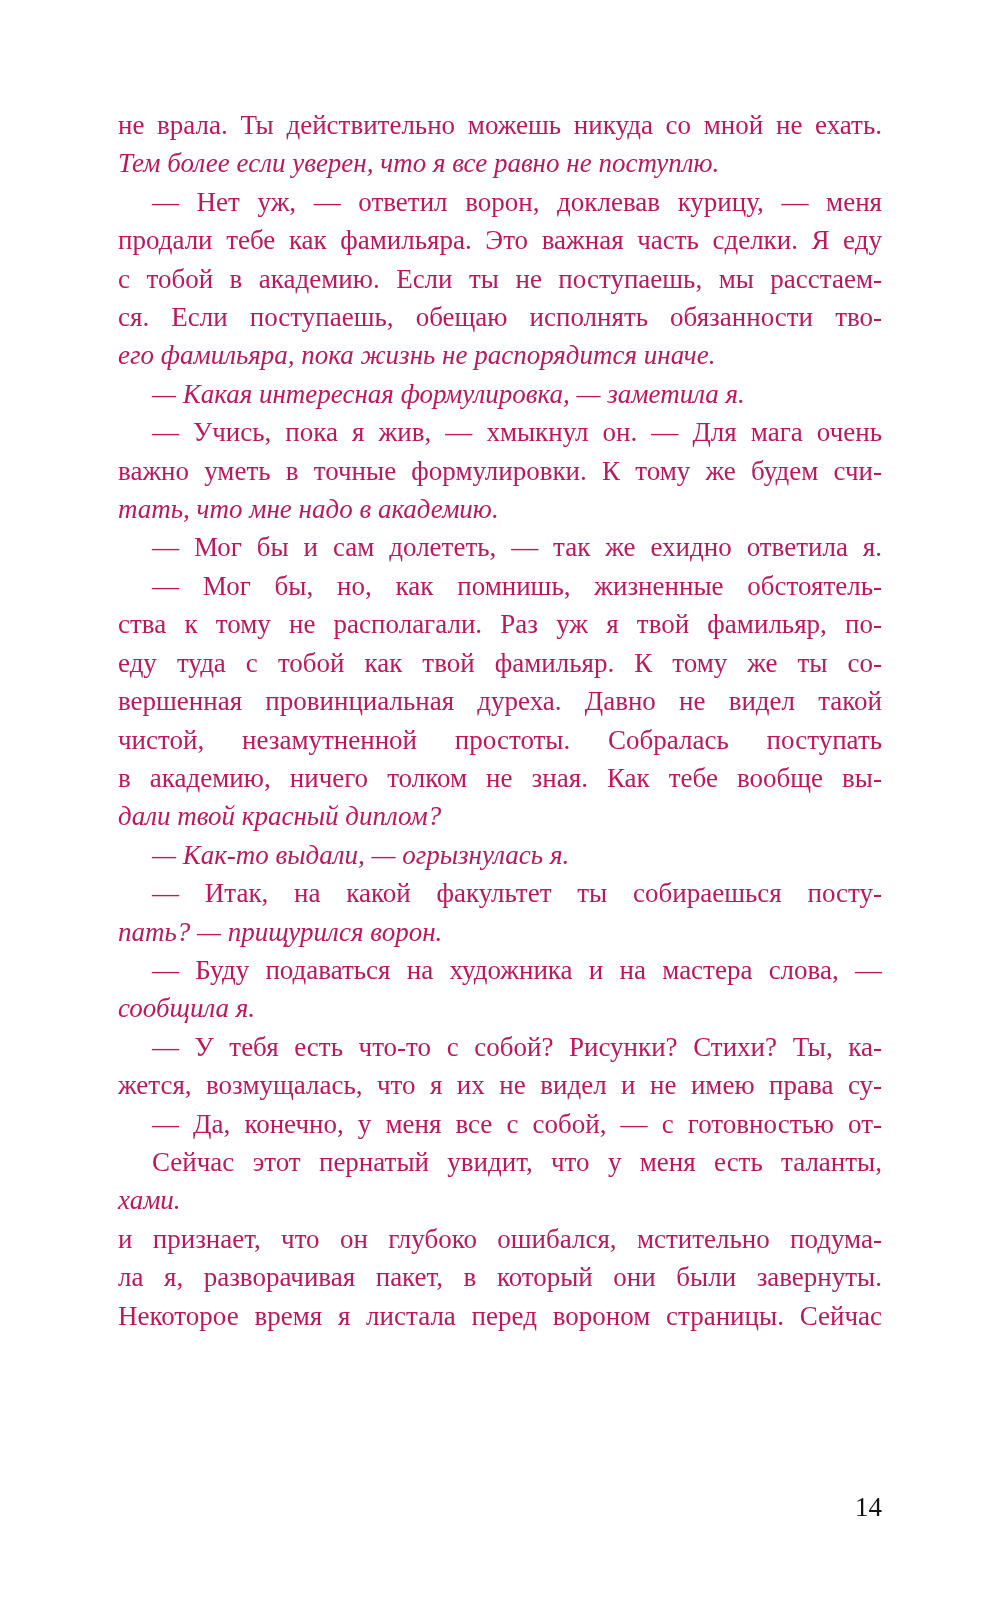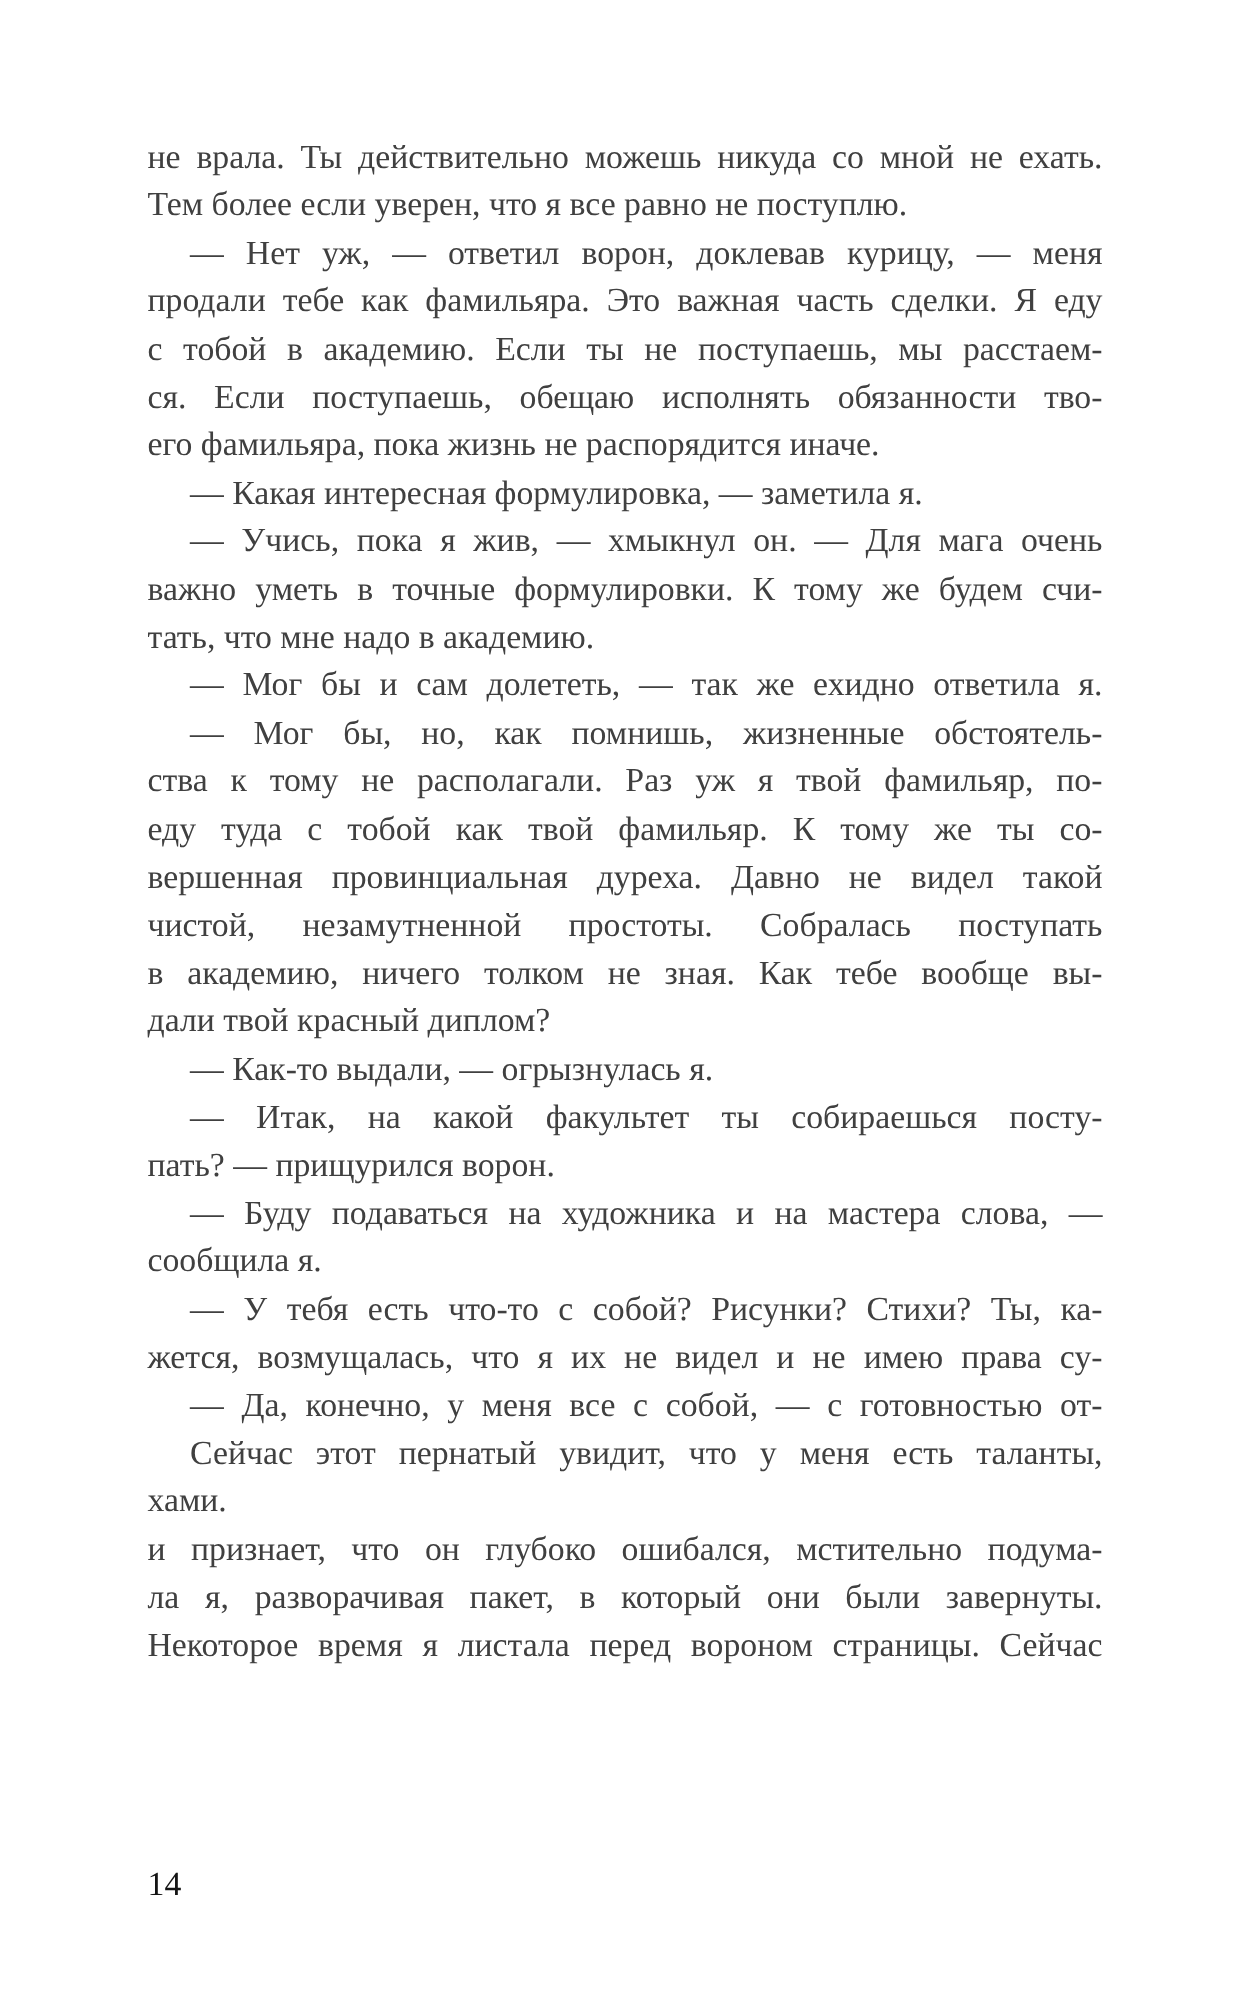--- a/index.html
+++ b/index.html
@@ -20,40 +20,41 @@
     inset: 0;
     background: #ffffff;
   }
   .text-block {
     position: absolute;
     left: 118px;
     top: 106px;
     width: 764px;
     font-size: 27px;
     line-height: 38.4px;
-    color: #404040;
+    color: #be185d;
   }
   .line {
     text-align: justify;
     text-align-last: justify;
     white-space: normal;
   }
   .line.para-end {
     text-align: center;
     text-align-last: left;
+    font-style: italic;
   }
   .line.indent {
     text-indent: 34px;
   }
   .page-number {
     position: absolute;
     top: 1492px;
     left: 118px;
     width: 764px;
-    text-align: left;
+    text-align: right;
     font-size: 27px;
     line-height: 30px;
     color: #141414;
   }
 </style>
 </head>
 <body>
 
 <div class="book-page">
   <div class="text-block" id="text-block">

